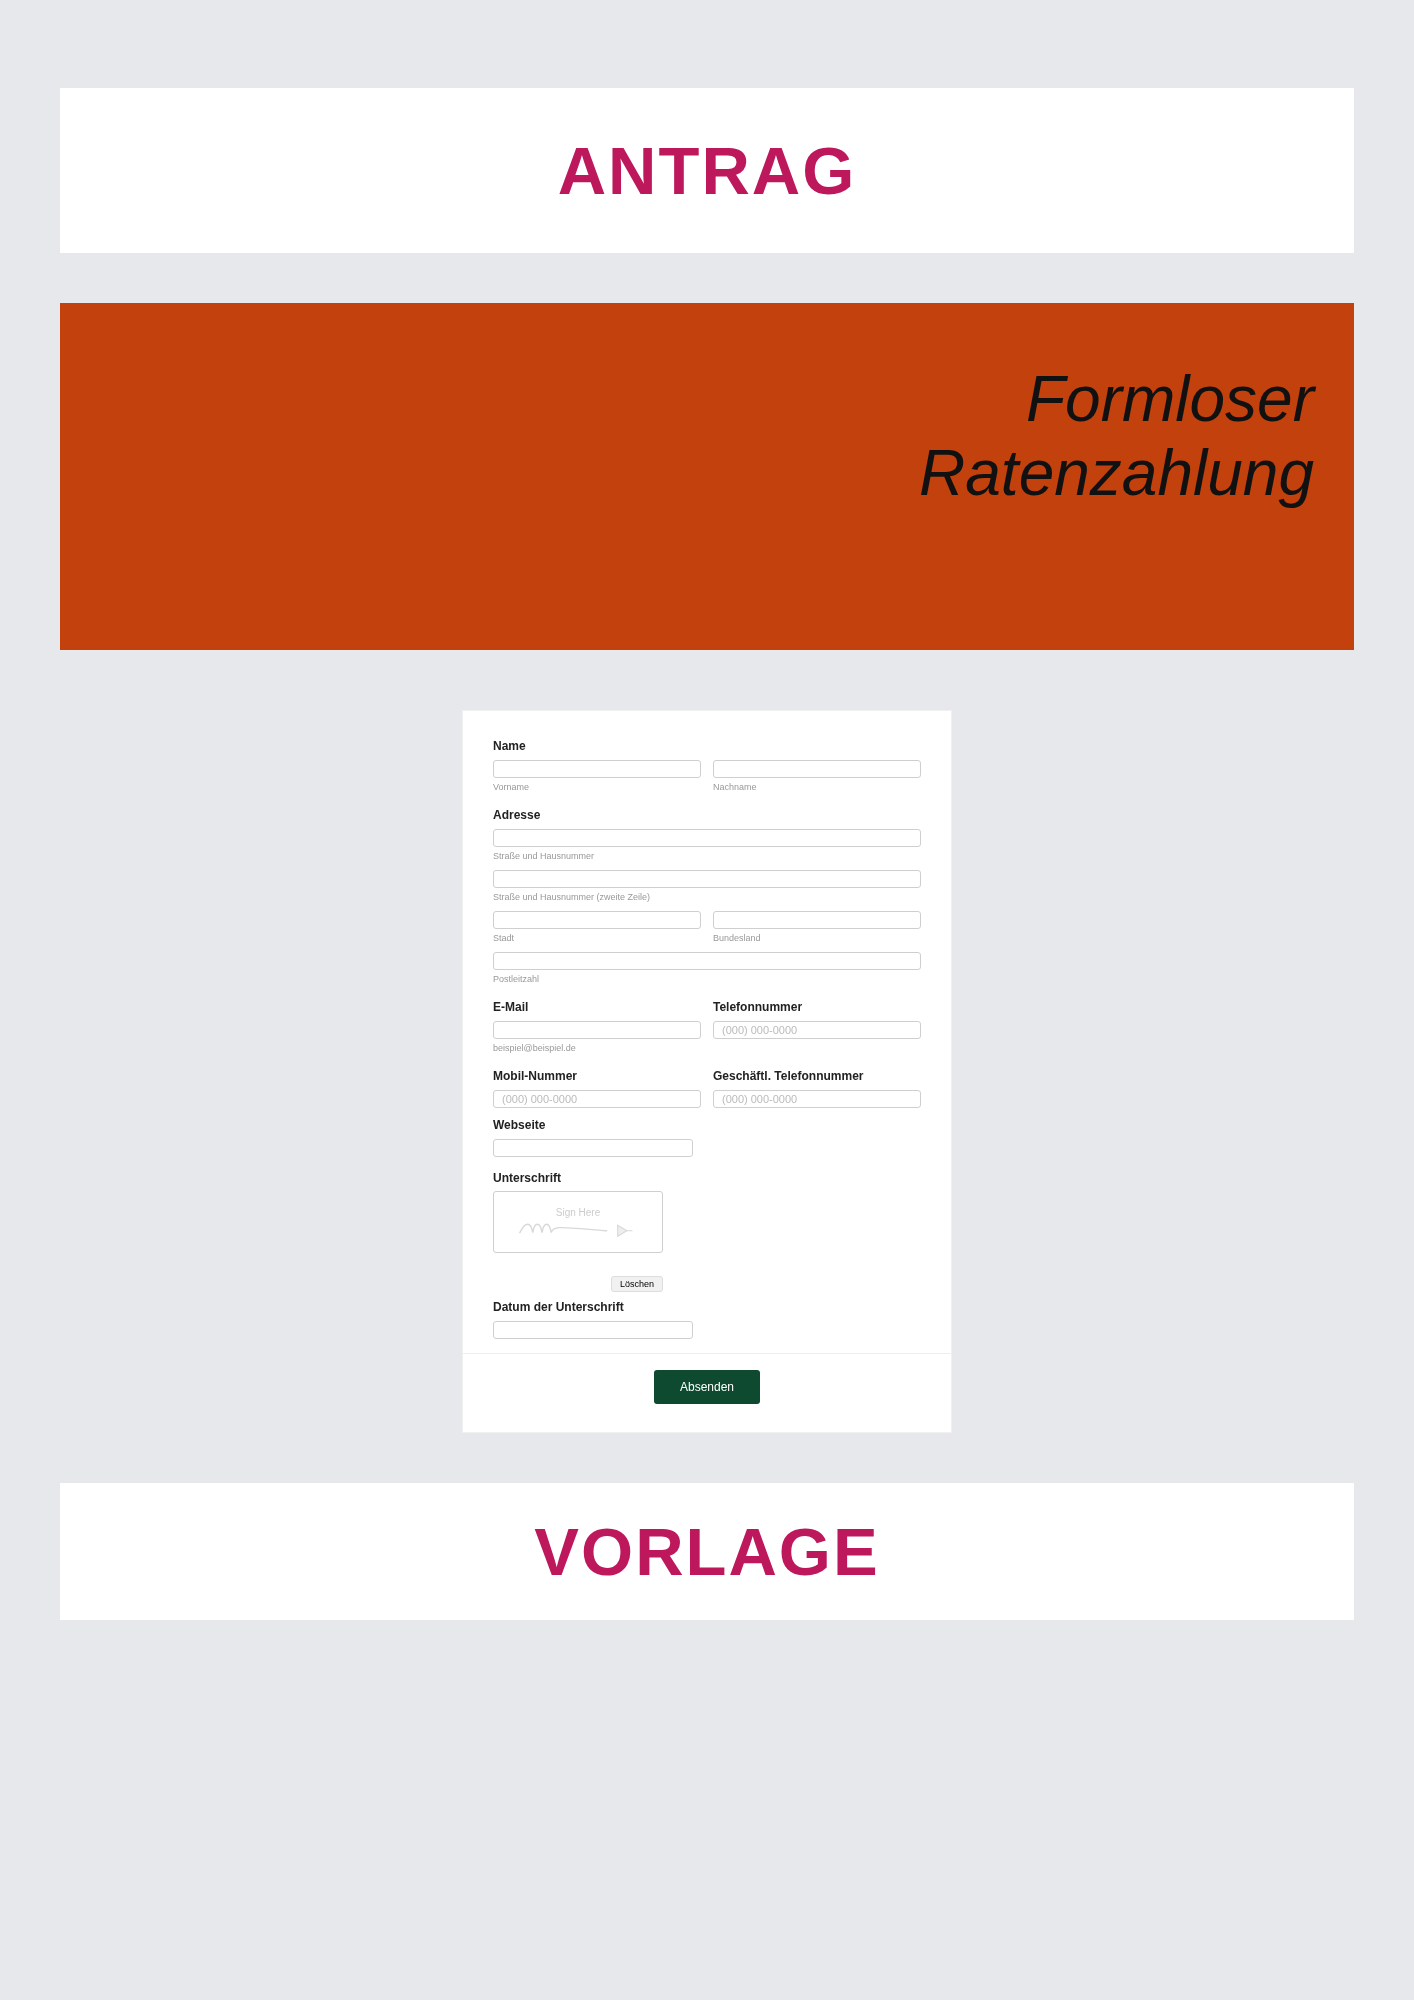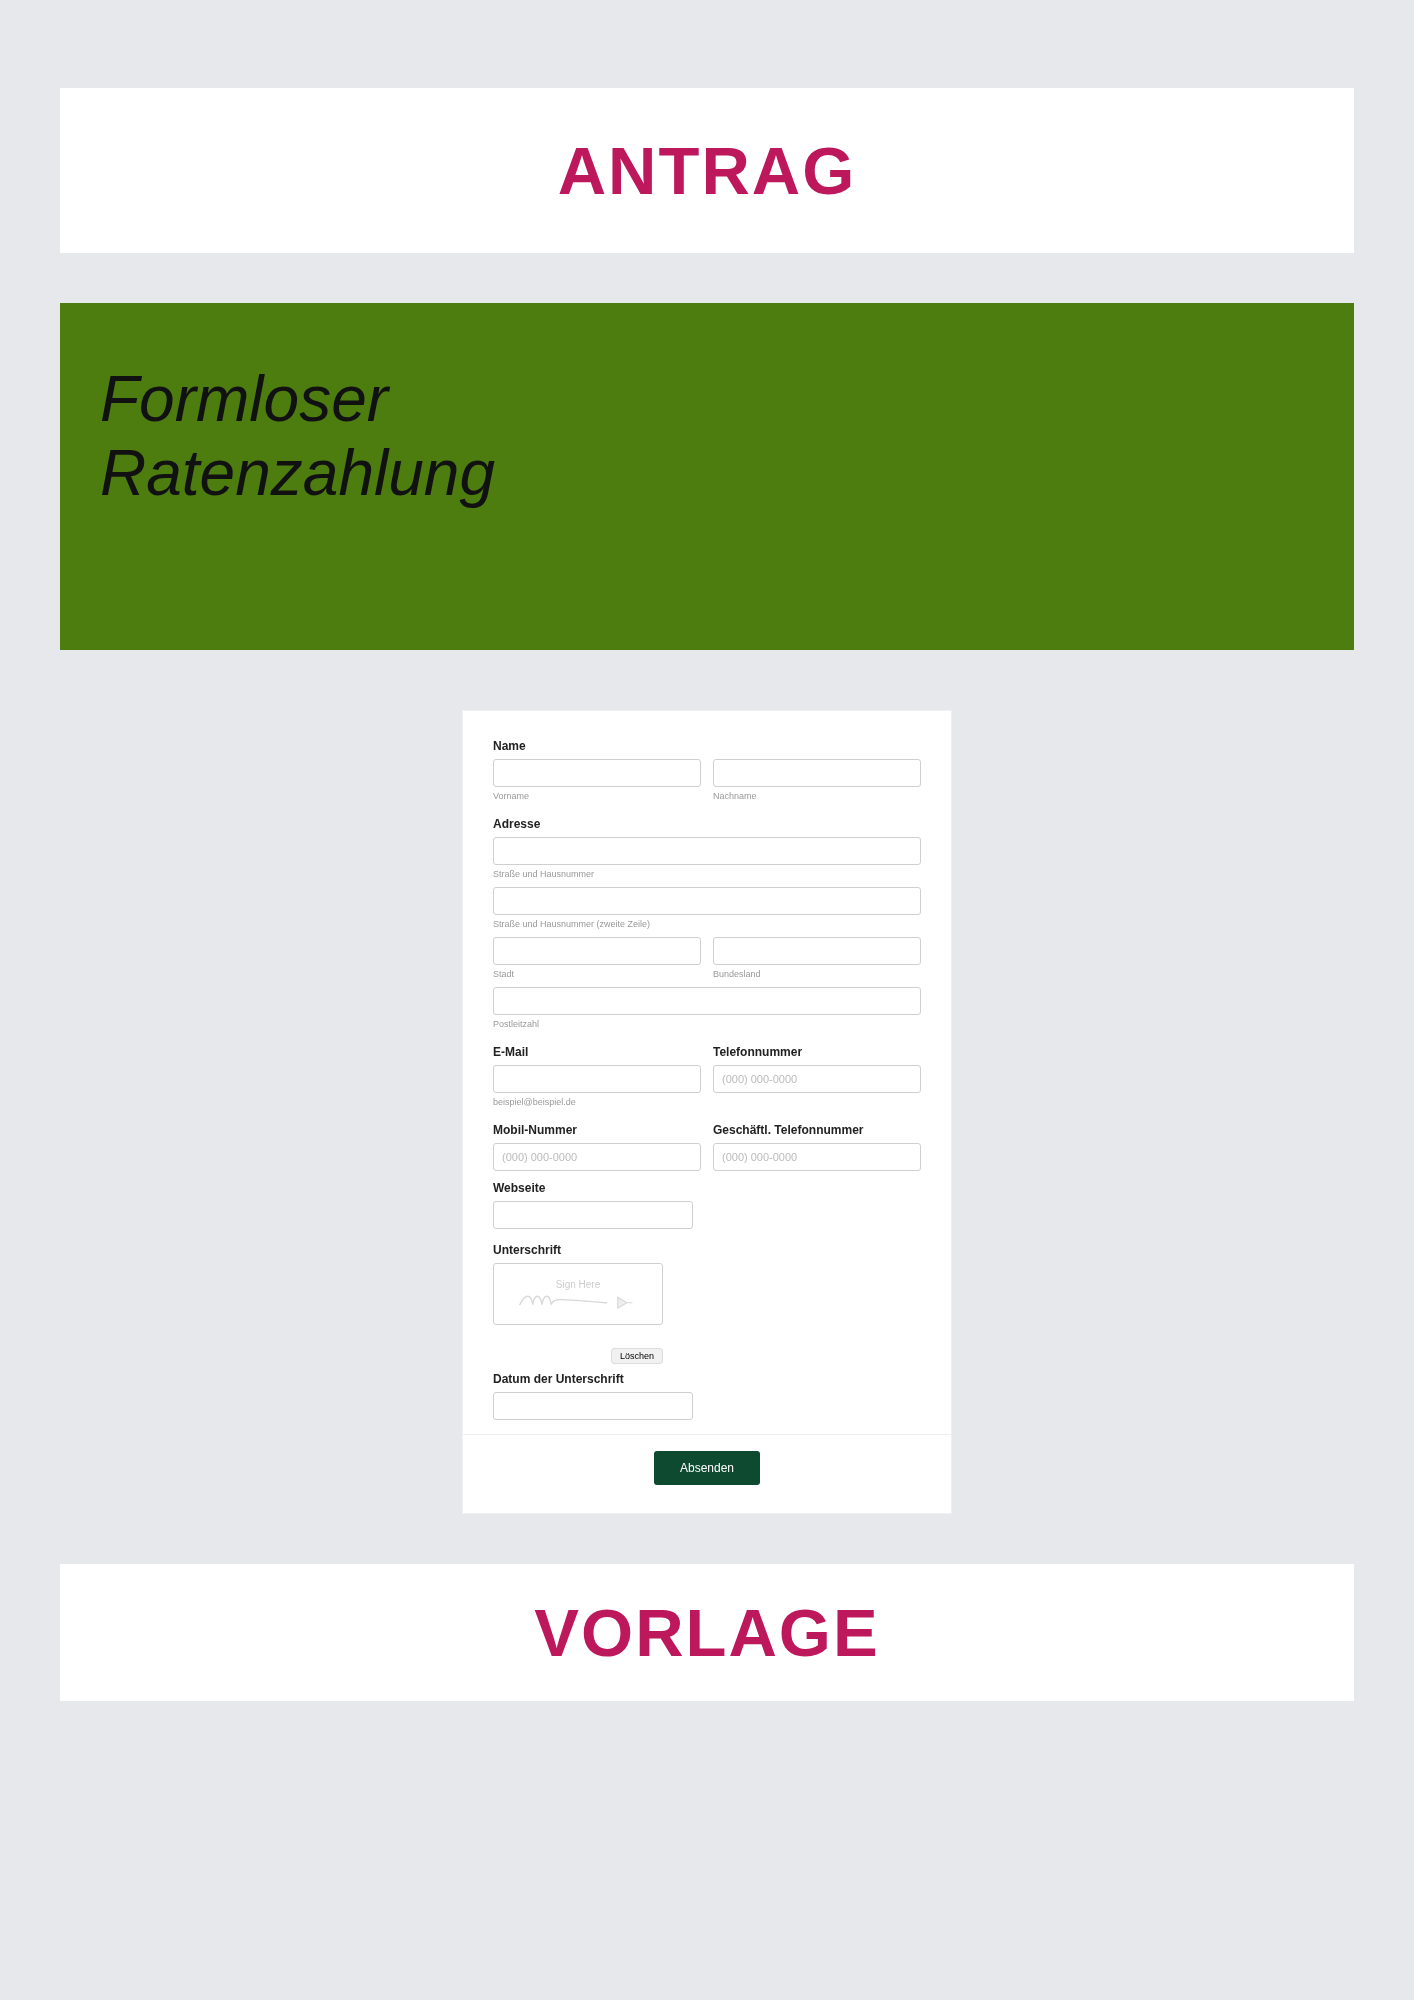--- a/index.html
+++ b/index.html
@@ -19,25 +19,25 @@
   }
   .banner-top { padding: 44px 20px; }
   .banner-bottom { padding: 30px 20px; margin-top: 50px; }
   .heading {
     font-size: 67px;
     font-weight: 800;
     letter-spacing: 2px;
     color: #be185d;
   }
   .subtitle-box {
-    background: #4d7c0f;
+    background: #c2410c;
     margin: 0 auto 60px auto;
     width: 100%;
     padding: 60px 40px 140px 40px;
-    text-align: left;
+    text-align: right;
   }
   .subtitle {
     font-size: 64px;
     font-style: italic;
     font-weight: 500;
     color: #111;
     line-height: 1.15;
   }
   .middle-row {
     position: relative;
@@ -54,21 +54,21 @@
   .flabel {
     font-size: 12px;
     font-weight: 600;
     color: #222;
     margin: 8px 0 6px 0;
   }
   .row2 { display: flex; gap: 12px; align-items: center; }
   .row2 > div { flex: 1; }
   .finput {
     width: 100%;
-    height: 28px;
+    height: 18px;
     border: 1px solid #cfcfcf;
     border-radius: 3px;
     background: #fff;
     font-size: 11px;
     padding: 0 8px;
     color: #333;
   }
   .finput::placeholder { color: #bbb; }
   .hint {
     font-size: 9px;

